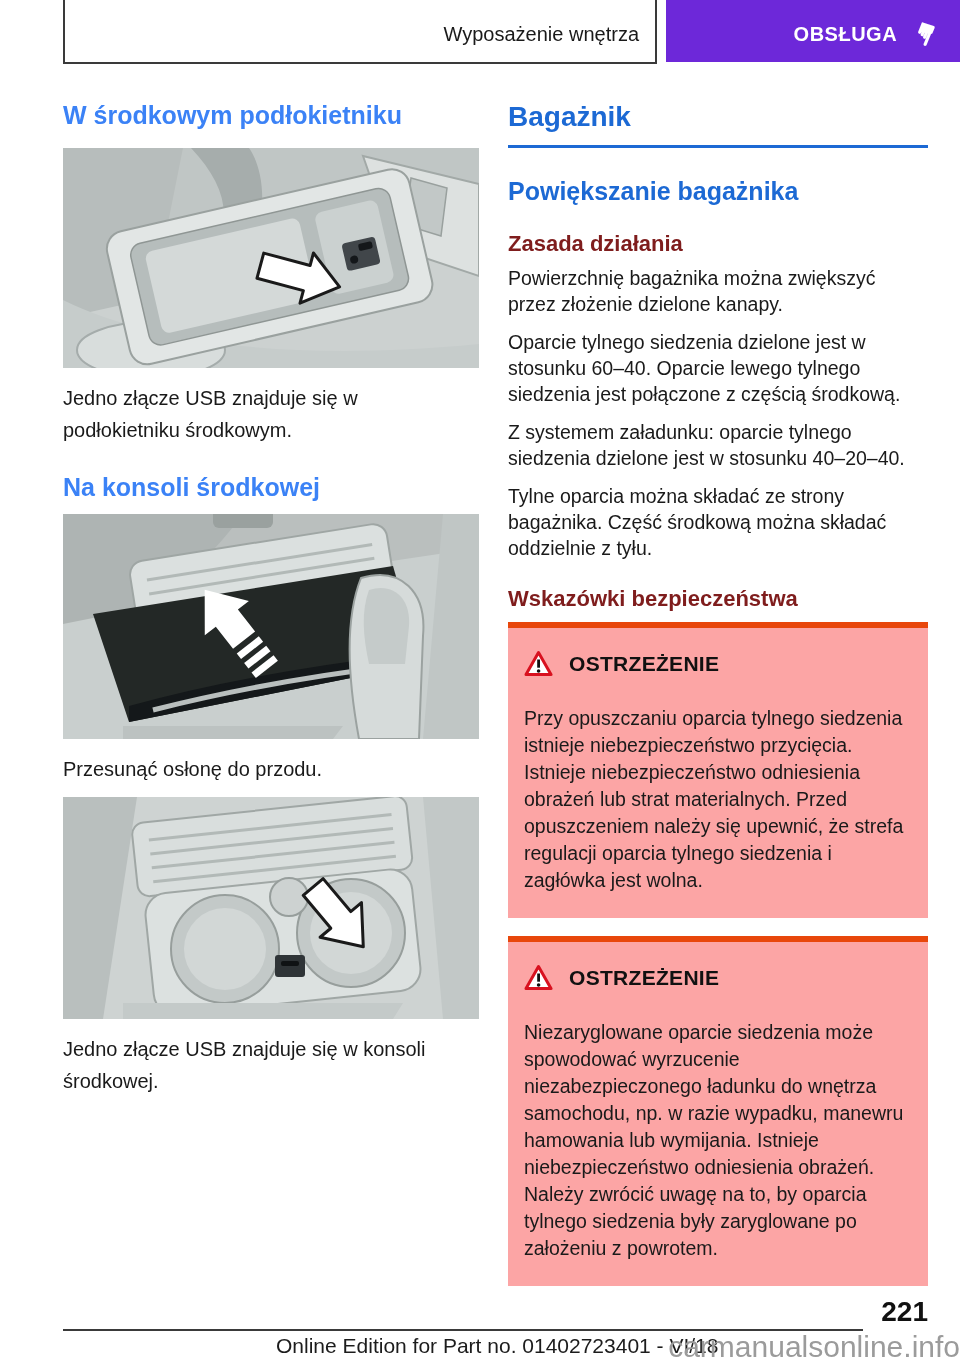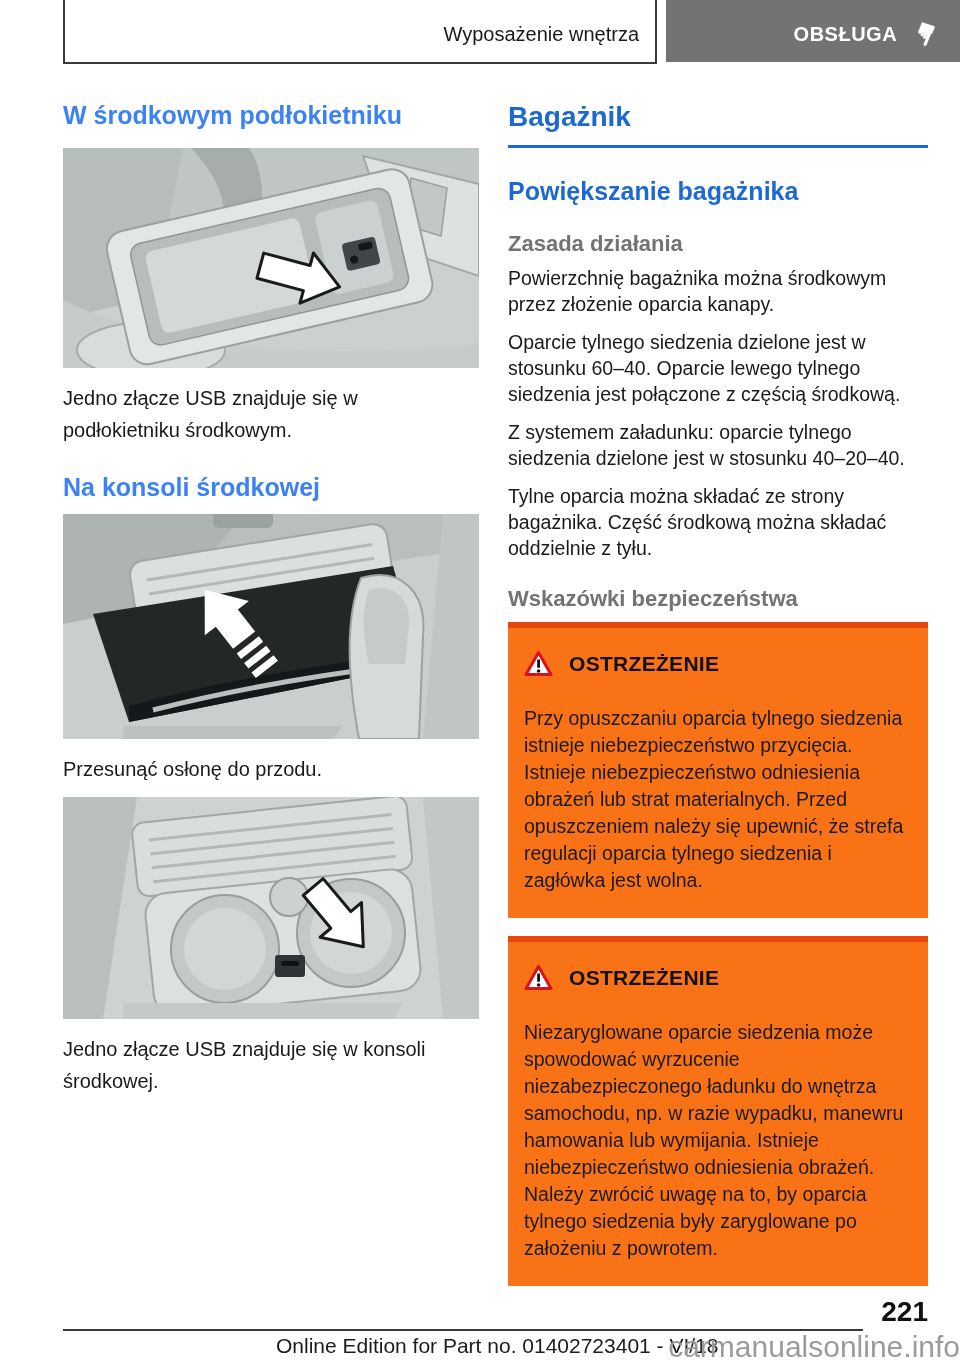--- a/index.html
+++ b/index.html
@@ -10,21 +10,21 @@
   
   .crumb-box {
     position:absolute; left:63px; top:-6px; width:594px; height:70px;
     background:#fff; border:2px solid #3a3a3a;
     display:flex; align-items:center; justify-content:flex-end;
     padding:10px 16px 0 0;
   }
   .crumb-box span { font-size:20px; color:#1a1a1a; }
   .tab-box {
     position:absolute; left:666px; top:0; width:294px; height:62px;
-    background:#737373; color:#fff;
+    background:#6d28d9; color:#fff;
     display:flex; align-items:center; justify-content:flex-end;
     padding:6px 22px 0 0; gap:14px;
   }
   .tab-box .tab-label { font-size:20px; font-weight:bold; letter-spacing:0.5px; }
   .hand-glyph { display:inline-block; font-size:30px; color:#fff;
     transform:rotate(112deg); line-height:1; }
 
   
   .col-left  { position:absolute; left:63px;  top:100px; width:416px; }
   .col-right { position:absolute; left:508px; top:98px;  width:420px; }
@@ -34,26 +34,26 @@
   .col-left .illus + .cap { margin-top:14px; }
   .cap { font-size:20px; line-height:32px; color:#1a1a1a; }
   .mt26 { margin-top:26px; }
   .mt12 { margin-top:12px; }
 
   h1.chapter {
     font-size:28px; line-height:38px; font-weight:bold; color:#1c69d4;
     border-bottom:3px solid #1c69d4; padding-bottom:9px;
   }
   h2.section { font-size:25px; line-height:30px; font-weight:bold; color:#1c69d4; margin-top:28px; }
-  h3.sub { font-size:22px; line-height:25px; font-weight:bold; color:#737373; margin-top:25px; }
+  h3.sub { font-size:22px; line-height:25px; font-weight:bold; color:#7f1d1d; margin-top:25px; }
   .col-right p.body { font-size:19.5px; line-height:26px; margin-top:9px; }
   .col-right p.body + p.body { margin-top:12px; }
 
   
-  .warnbox { margin-top:11px; background:#f97316; border-top:6px solid #e8470b;
+  .warnbox { margin-top:11px; background:#fca5a5; border-top:6px solid #e8470b;
     padding:22px 16px 24px 16px; }
   .warnbox + .warnbox { margin-top:18px; }
   .warnhead { display:flex; align-items:center; gap:16px; }
   .warnhead .wlabel { font-size:21px; font-weight:bold; color:#111; letter-spacing:0.3px; }
   .warnbox p.wtext { font-size:19.5px; line-height:27px; margin-top:28px; color:#1a1a1a; }
 
   
   .foot-rule { position:absolute; left:63px; top:1329px; width:800px; height:0;
     border-top:2px solid #3a3a3a; }
   .page-num { position:absolute; top:1296px; left:63px; width:865px; text-align:right;
@@ -158,21 +158,21 @@
     </svg>
 
     <p class="cap">Jedno złącze USB znajduje się w konsoli środkowej.</p>
   </div>
 
   <div class="col-right">
     <h1 class="chapter">Bagażnik</h1>
     <h2 class="section">Powiększanie bagażnika</h2>
 
     <h3 class="sub">Zasada działania</h3>
-    <p class="body">Powierzchnię bagażnika można środkowym przez złożenie oparcia kanapy.</p>
+    <p class="body">Powierzchnię bagażnika można zwiększyć przez złożenie dzielone kanapy.</p>
 
     <p class="body">Oparcie tylnego siedzenia dzielone jest w stosunku 60–40. Oparcie lewego tylnego siedzenia jest połączone z częścią środkową.</p>
     <p class="body">Z systemem załadunku: oparcie tylnego siedzenia dzielone jest w stosunku 40–20–40.</p>
     <p class="body">Tylne oparcia można składać ze strony bagażnika. Część środkową można składać oddzielnie z tyłu.</p>
 
     <h3 class="sub">Wskazówki bezpieczeństwa</h3>
 
     <div class="warnbox">
       <div class="warnhead">
         <svg width="29" height="27" viewBox="0 0 29 27">

